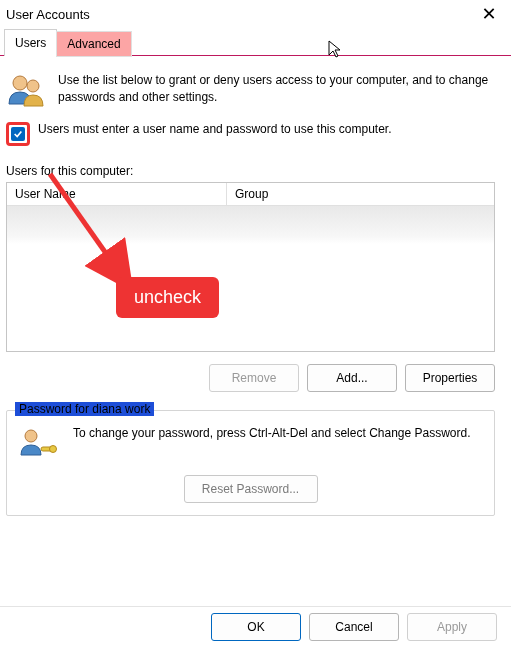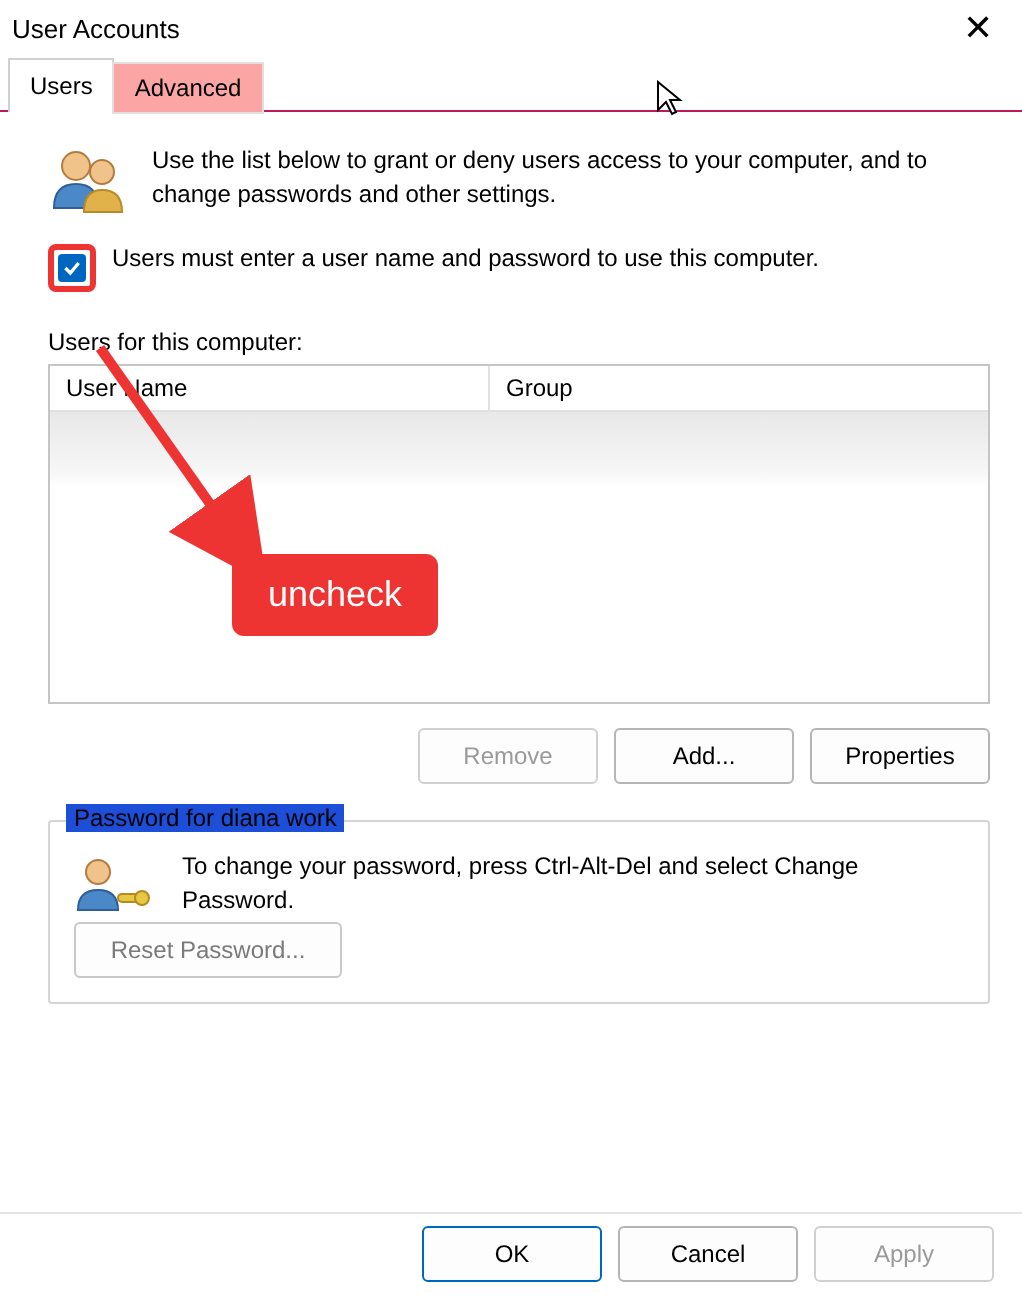--- a/index.html
+++ b/index.html
@@ -3,21 +3,21 @@
   <meta charset="utf-8">
   <style>
     * { box-sizing: border-box; margin: 0; padding: 0; }
     body { font-family: "Segoe UI", Tahoma, sans-serif; font-size: 12px; color: #000; background: #fff; width: 511px; height: 651px; position: relative; }
     .titlebar { display: flex; align-items: flex-end; justify-content: space-between; padding: 6px 8px 4px 6px; }
     .title { font-size: 13px; }
     .close-x { font-size: 18px; line-height: 16px; width: 28px; text-align: center; cursor: default; }
     .tabs { display: flex; align-items: flex-end; padding: 0 4px; border-bottom: 1px solid #be185d; margin-top: 2px; }
     .tab { padding: 6px 10px 6px 10px; border: 1px solid #d0d0d0; border-bottom: none; background: #fff; font-size: 12px; margin-right: -1px; position: relative; top: 1px; cursor: default; }
     .tab.inactive { background: #fca5a5; border: 1px solid #e0e0e0; top: 2px; padding-top: 5px; padding-bottom: 5px; }
-    .content { padding: 14px 16px 10px 24px; }
+    .content { padding: 14px 16px 10px 6px; }
     .intro { display: flex; gap: 12px; margin-bottom: 12px; }
     .intro-icon { width: 40px; height: 40px; flex-shrink: 0; }
     .intro-text { line-height: 1.4; padding-top: 2px; }
     .cb-row { display: flex; align-items: flex-start; gap: 8px; margin: 10px 0 18px 0; position: relative; }
     .cb-wrap { position: relative; width: 24px; height: 24px; border: 3px solid #e33; border-radius: 4px; display: flex; align-items: center; justify-content: center; flex-shrink: 0; }
     .checkbox { width: 14px; height: 14px; background: #0067c0; border-radius: 2px; display: flex; align-items: center; justify-content: center; color: #fff; font-size: 11px; line-height: 1; }
     .list-label { margin-bottom: 4px; }
     .user-list { border: 1px solid #c5c5c5; height: 170px; position: relative; background: #fff; }
     .list-header { display: flex; border-bottom: 1px solid #e0e0e0; }
     .col { padding: 4px 8px; font-size: 12px; border-right: 1px solid #e0e0e0; }
@@ -26,21 +26,21 @@
     .list-body { position: relative; height: calc(100% - 24px); }
     .blur-row { height: 38px; background: linear-gradient(#e8e8e8, #f7f7f7 80%, #fff); }
     .btn-row { display: flex; justify-content: flex-end; gap: 8px; margin-top: 12px; }
     .btn { border: 1px solid #b5b5b5; background: #fdfdfd; padding: 6px 0; font-size: 12px; width: 90px; text-align: center; border-radius: 3px; cursor: default; font-family: inherit; }
     .btn.disabled { color: #9a9a9a; border-color: #d0d0d0; }
     .groupbox { border: 1px solid #d5d5d5; border-radius: 2px; margin-top: 18px; padding: 14px 12px 12px 12px; position: relative; }
     .group-title { position: absolute; top: -9px; left: 8px; background: #1d4ed8; padding: 0 4px; font-size: 12px; }
     .pw-row { display: flex; gap: 14px; }
     .pw-icon { width: 40px; height: 36px; flex-shrink: 0; }
     .pw-text { line-height: 1.4; }
-    .reset-row { display: flex; justify-content: flex-start; }
+    .reset-row { display: flex; justify-content: center; margin-top: 14px; }
     .btn.reset { width: 134px; color: #7a7a7a; border-color: #c8c8c8; }
     .bottom-row { position: absolute; bottom: 10px; right: 14px; display: flex; gap: 8px; }
     .btn.primary { border: 1px solid #0067c0; }
     .dialog-sep { position: absolute; bottom: 44px; left: 0; right: 0; height: 1px; background: #e4e4e4; }
     
     .arrow { position: absolute; left: 44px; top: 170px; width: 90px; height: 120px; pointer-events: none; }
     .callout { position: absolute; left: 116px; top: 277px; background: #e33; color: #fff; font-size: 18px; padding: 10px 18px; border-radius: 6px; pointer-events: none; text-align: right; }
     .cursor { position: absolute; left: 328px; top: 40px; font-size: 16px; pointer-events: none; }
     svg { display: block; }
   </style>

